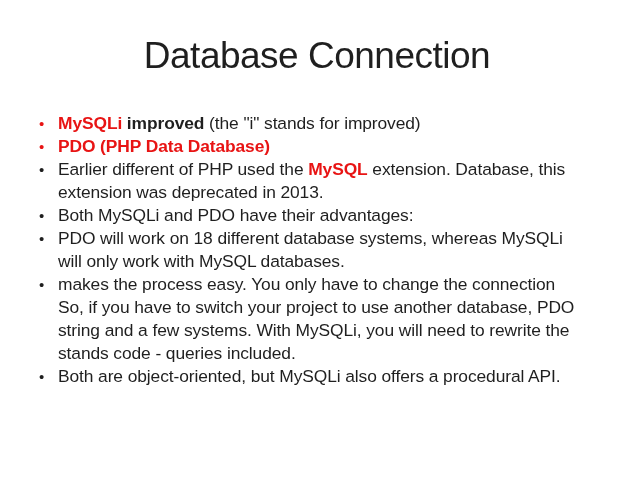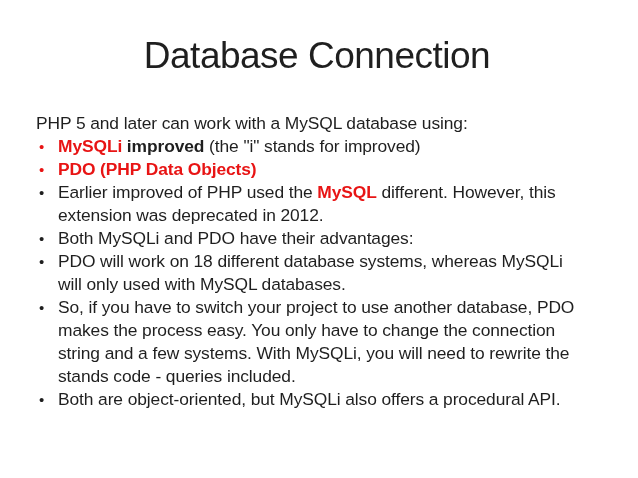--- a/index.html
+++ b/index.html
@@ -64,59 +64,58 @@
   .seg-bold { color: var(--text, #1f1f1f); font-weight: 700; }
   .seg-red { color: var(--red, #e81414); font-weight: bold; }
   .seg-red-bold { color: var(--red, #e81414); font-weight: 700; }
 </style>
 </head>
 <body>
 
 <div class="slide">
   <h1 class="slide-title">Database Connection</h1>
   <div class="slide-body">
-    <div class="intro-line">PHP 5 and later can work with a MySQL database using:</div>
     <div>
         <div class="bullet-item">
           <span class="dot red">•</span>
           <div class="bullet-text">
             <div class="line"><span class="seg-red-bold">MySQLi</span><span class="seg-bold"> improved</span><span class="seg-plain"> (the "i" stands for improved)</span></div>
           </div>
         </div>
         <div class="bullet-item">
           <span class="dot red">•</span>
           <div class="bullet-text">
-            <div class="line"><span class="seg-red-bold">PDO (PHP Data Objects)</span></div>
+            <div class="line"><span class="seg-red-bold">PDO (PHP Data Database)</span></div>
           </div>
         </div>
         <div class="bullet-item">
           <span class="dot black">•</span>
           <div class="bullet-text">
-            <div class="line"><span class="seg-plain">Earlier improved of PHP used the </span><span class="seg-red">MySQL</span><span class="seg-plain"> different. However, this</span></div>
-            <div class="line"><span class="seg-plain">extension was deprecated in 2012.</span></div>
+            <div class="line"><span class="seg-plain">Earlier different of PHP used the </span><span class="seg-red">MySQL</span><span class="seg-plain"> extension. Database, this</span></div>
+            <div class="line"><span class="seg-plain">extension was deprecated in 2013.</span></div>
           </div>
         </div>
         <div class="bullet-item">
           <span class="dot black">•</span>
           <div class="bullet-text">
             <div class="line"><span class="seg-plain">Both MySQLi and PDO have their advantages:</span></div>
           </div>
         </div>
         <div class="bullet-item">
           <span class="dot black">•</span>
           <div class="bullet-text">
             <div class="line"><span class="seg-plain">PDO will work on 18 different database systems, whereas MySQLi</span></div>
-            <div class="line"><span class="seg-plain">will only used with MySQL databases.</span></div>
+            <div class="line"><span class="seg-plain">will only work with MySQL databases.</span></div>
           </div>
         </div>
         <div class="bullet-item">
           <span class="dot black">•</span>
           <div class="bullet-text">
+            <div class="line"><span class="seg-plain">makes the process easy. You only have to change the connection</span></div>
             <div class="line"><span class="seg-plain">So, if you have to switch your project to use another database, PDO</span></div>
-            <div class="line"><span class="seg-plain">makes the process easy. You only have to change the connection</span></div>
             <div class="line"><span class="seg-plain">string and a few systems. With MySQLi, you will need to rewrite the</span></div>
             <div class="line"><span class="seg-plain">stands code - queries included.</span></div>
           </div>
         </div>
         <div class="bullet-item">
           <span class="dot black">•</span>
           <div class="bullet-text">
             <div class="line"><span class="seg-plain">Both are object-oriented, but MySQLi also offers a procedural API.</span></div>
           </div>
         </div>

